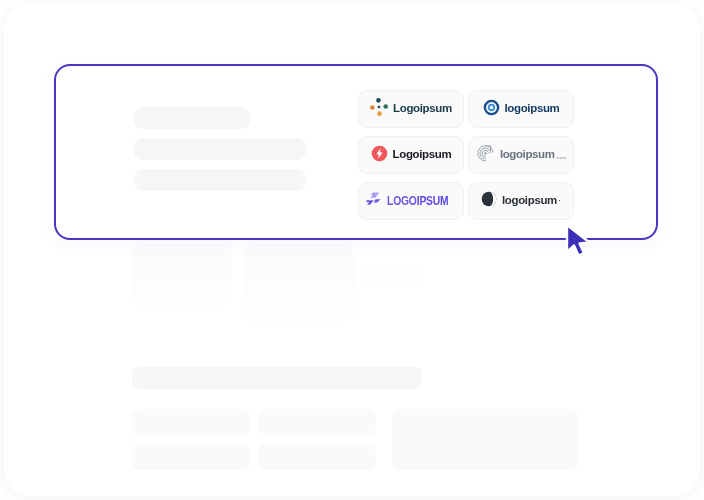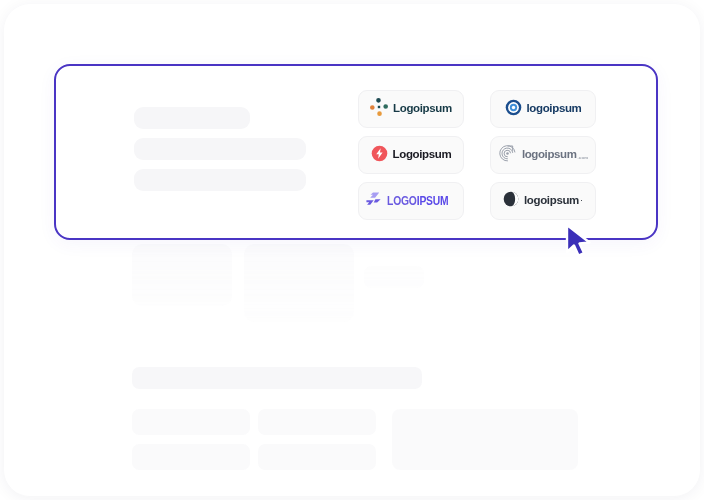--- a/index.html
+++ b/index.html
@@ -97,21 +97,21 @@
   .panel-left .row.r3 { width: 172px; }
 
   
   .logo-grid {
     position: absolute;
     left: 302px;
     top: 24px;
     display: grid;
     grid-template-columns: 106px 106px;
     grid-template-rows: 38px 38px 38px;
-    gap: 8px 26px;
+    gap: 8px 4px;
   }
 
   .logo-card {
     background: #fafafa;
     border: 1px solid #f0f0f2;
     border-radius: 9px;
     display: flex;
     align-items: center;
     justify-content: center;
     gap: 5px;

